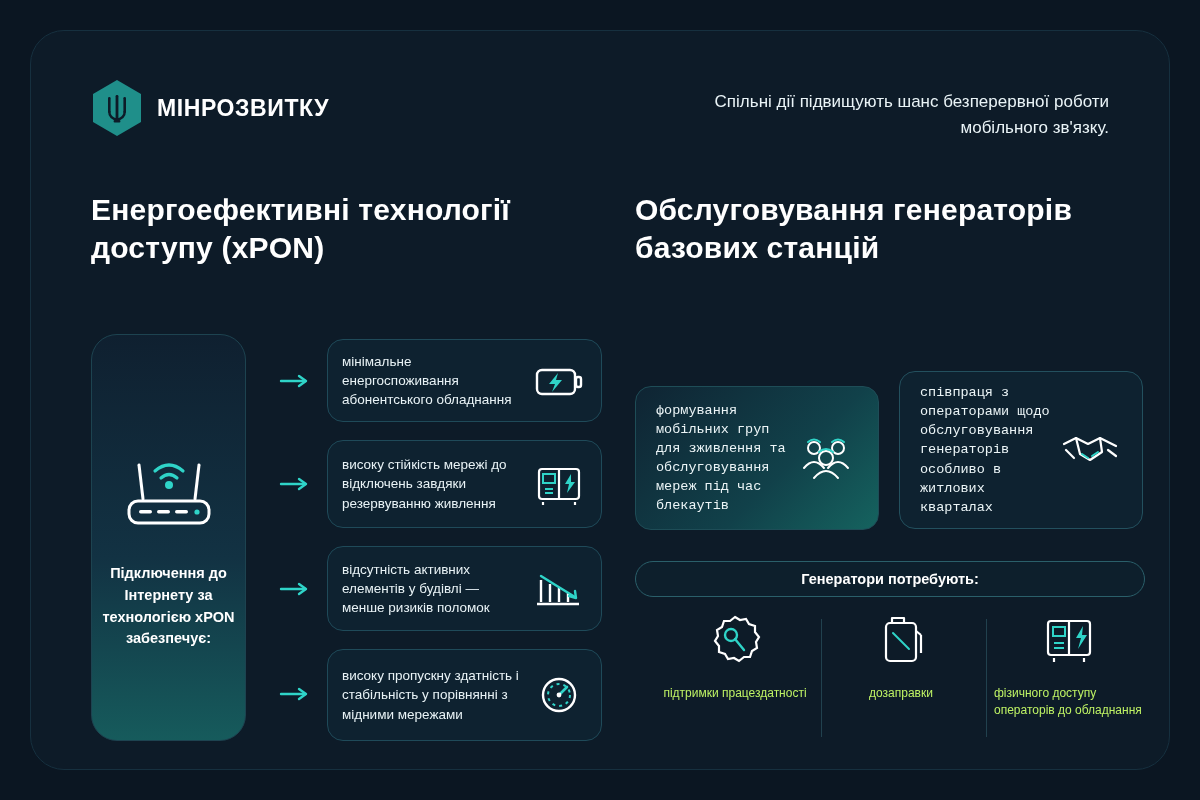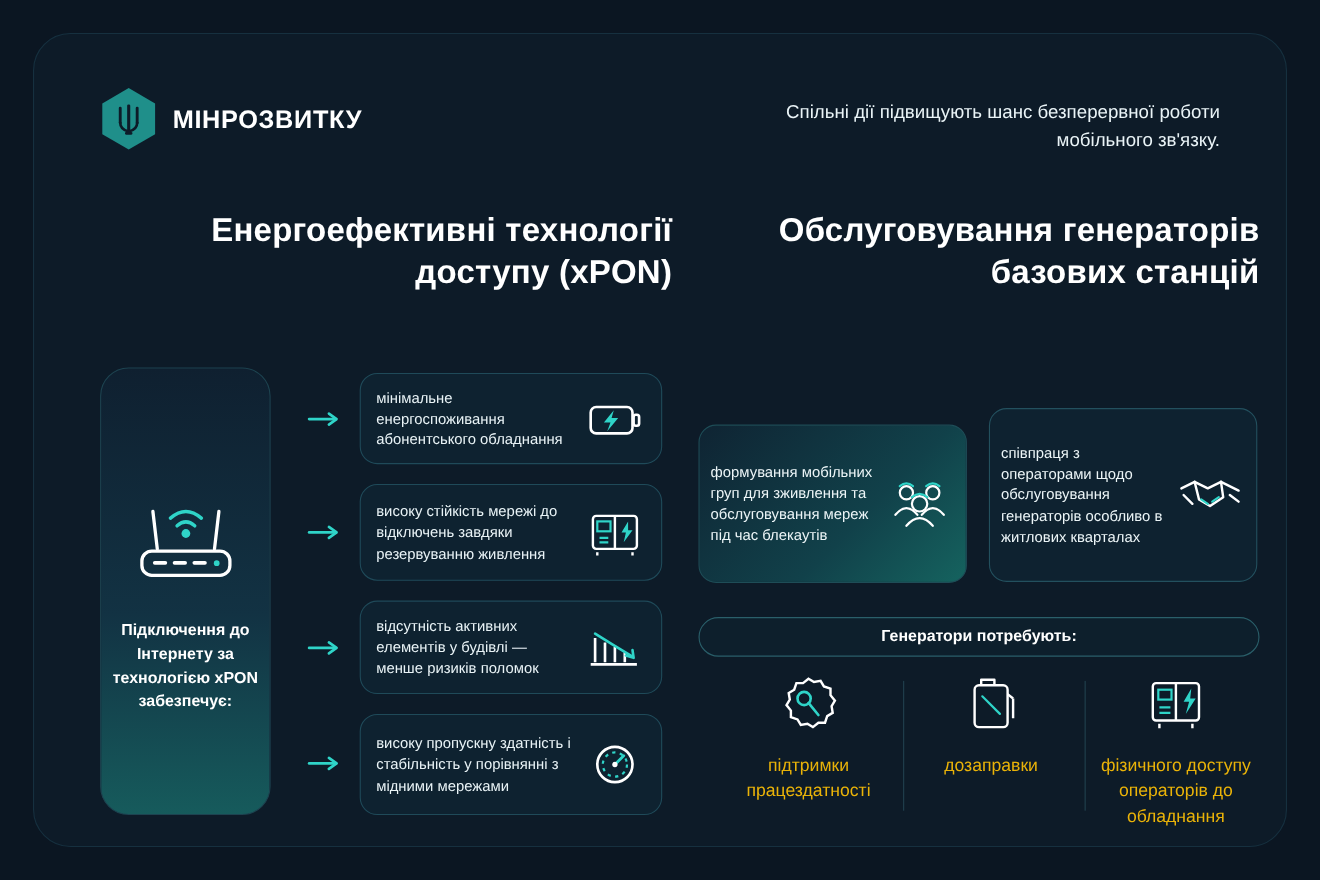--- a/index.html
+++ b/index.html
@@ -76,21 +76,20 @@
     top: 160px;
     width: 510px;
   }
   h2.section-title {
     margin: 0;
     font-size: 30px;
     line-height: 1.28;
     font-weight: bold;
     letter-spacing: 0.2px;
     color: #ffffff;
-    text-align: right;
   }
 
   
   .router-panel {
     position: absolute;
     left: 60px;
     top: 303px;
     width: 155px;
     height: 407px;
     border-radius: 26px;
@@ -166,21 +165,22 @@
     box-sizing: border-box;
   }
   .role-box {
     position: absolute;
     width: 244px;
     height: 144px;
     border-radius: 16px;
     box-sizing: border-box;
     display: flex;
     align-items: center;
-    padding: 12px 10px;
+    padding: 12px 20px;
+    font-family: Liberation Mono, monospace;
   }
   .role-box.grad {
     background: linear-gradient(135deg, #0f2433 0%, #11414a 60%, #15635f 100%);
     border: 1px solid #1e4d57;
   }
   .role-box.plain {
     background: #0e2230;
     border: 1px solid #23505e;
   }
   .role-box .rtext {
@@ -203,24 +203,23 @@
     position: absolute;
     width: 150px;
     top: 578px;
     display: flex;
     flex-direction: column;
     align-items: center;
   }
   .need .nicon { width: 62px; height: 62px; }
   .need .nlabel {
     margin-top: 14px;
-    text-align: center;
-    font-size: 16px;
+    font-size: 12px;
     line-height: 1.45;
-    color: #eab308;
+    color: #bef264;
   }
   .vdiv {
     position: absolute;
     top: 588px;
     width: 1px;
     height: 118px;
     background: #21414e;
   }
 </style>
 </head>

